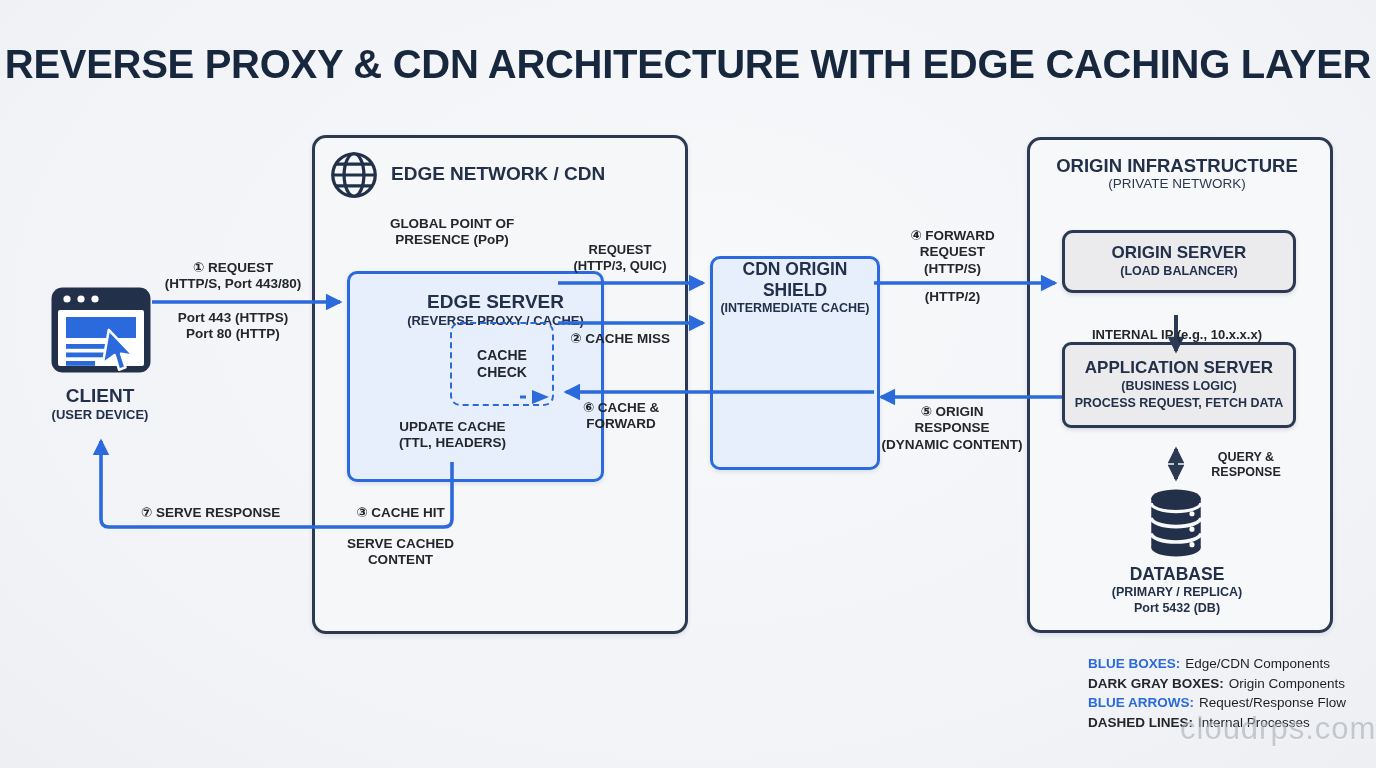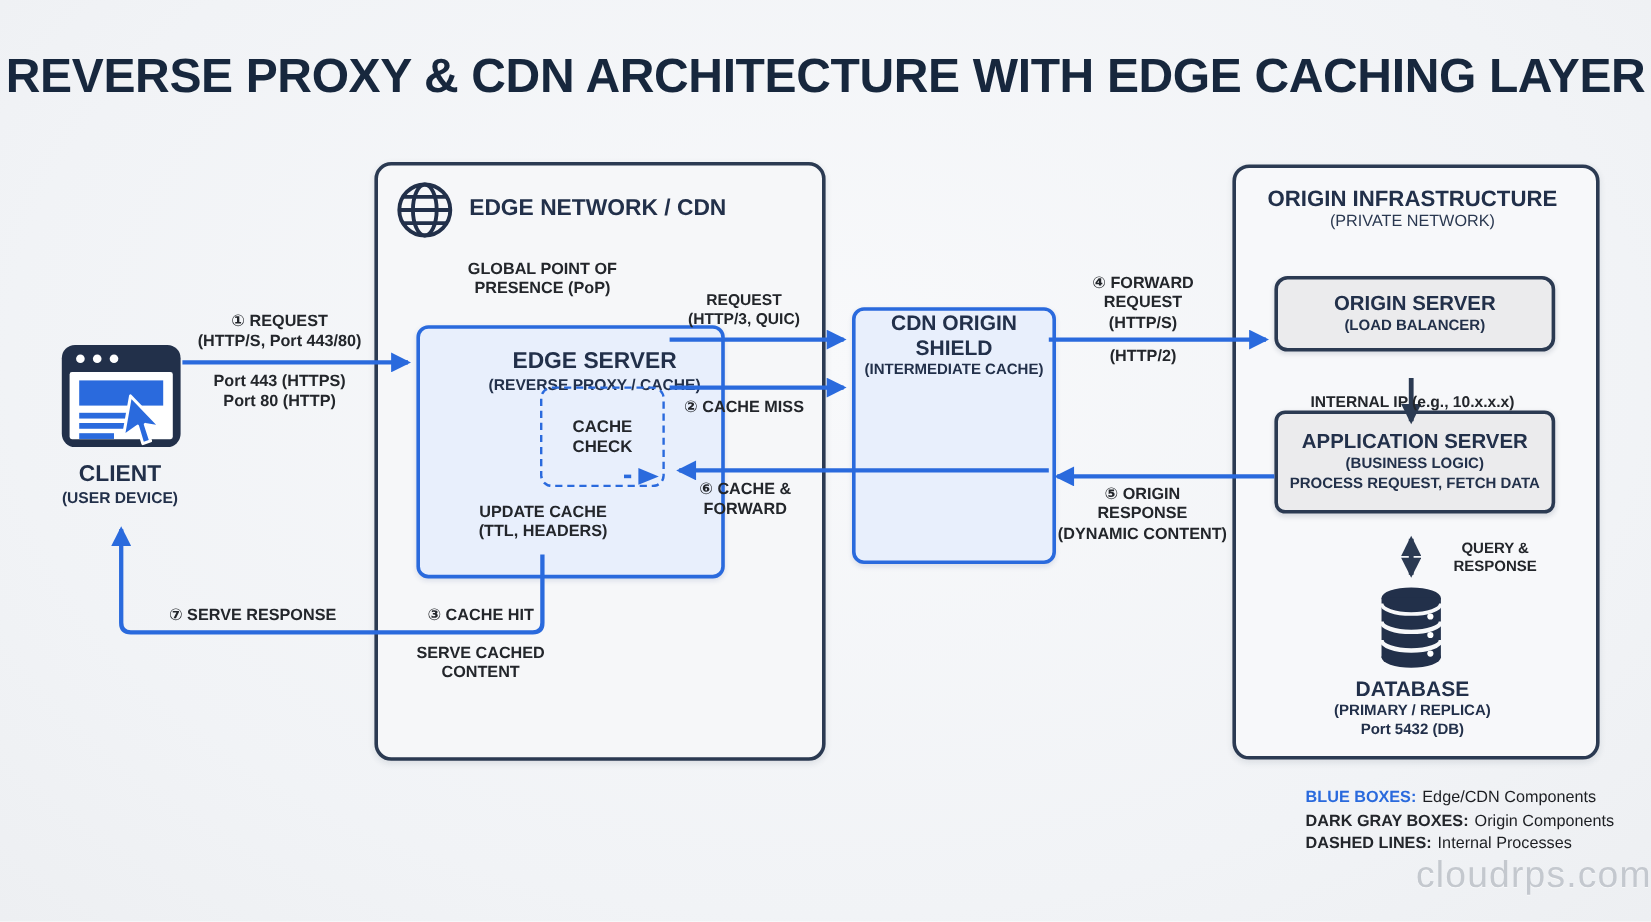--- a/index.html
+++ b/index.html
@@ -225,18 +225,19 @@
   </svg>
   <div class="abs center z6" style="left:1077px;top:564px;width:200px;">
     <div class="h-navy-md" style="font-size:17.5px;">DATABASE</div>
     <div class="h-navy-sub">(PRIMARY / REPLICA)</div>
     <div class="h-navy-sub">Port 5432 (DB)</div>
   </div>
 
   <div class="abs legend" style="left:1075px;top:654px;margin-left:13px;">
     <div><span class="lg-label lg-blue">BLUE BOXES:</span><span class="lg-text">Edge/CDN Components</span></div>
     <div><span class="lg-label">DARK GRAY BOXES:</span><span class="lg-text">Origin Components</span></div>
+    <div><span class="lg-label lg-blue">BLUE ARROWS:</span><span class="lg-text">Request/Response Flow</span></div>
     <div><span class="lg-label">DASHED LINES:</span><span class="lg-text">Internal Processes</span></div>
   </div>
 
   <div class="abs watermark" style="left:1180px;top:711px;">cloudrps.com</div>
 
 </div>
 
 </body></html>

